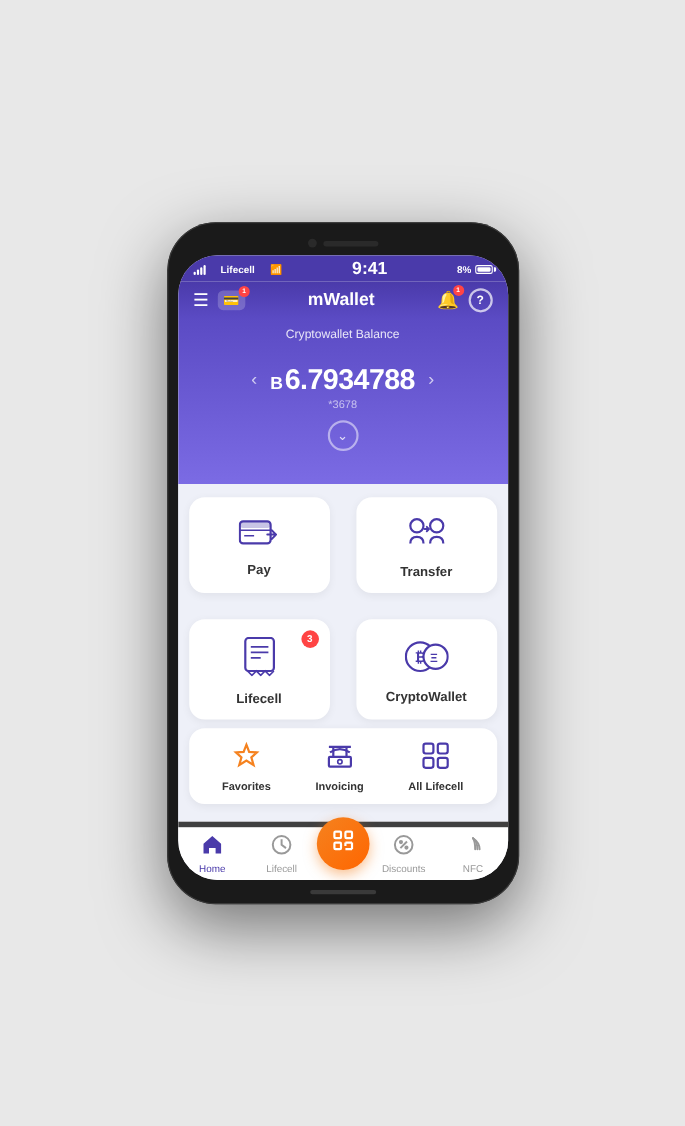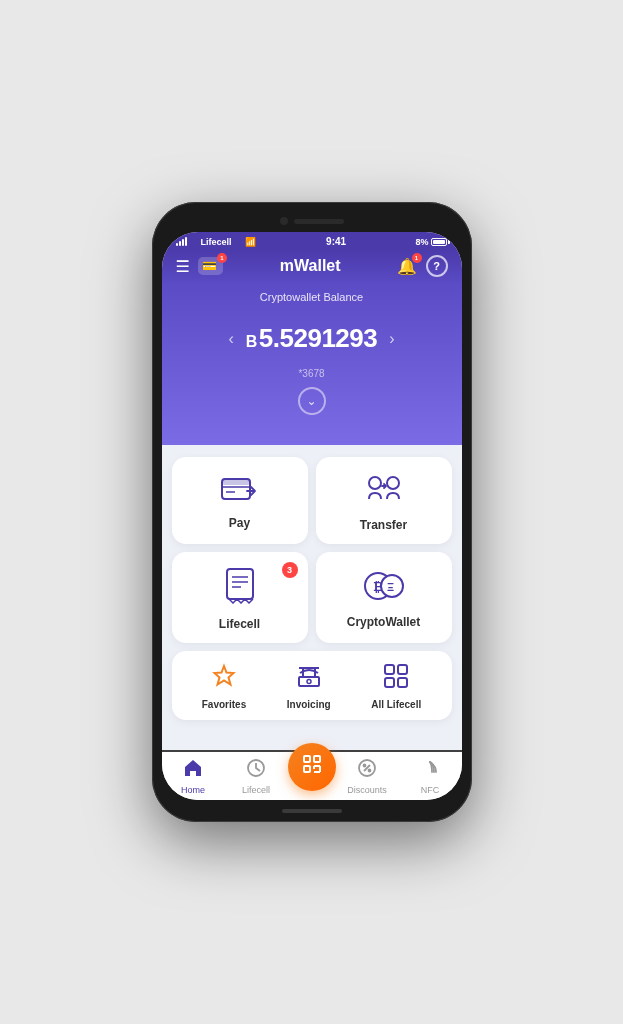--- a/index.html
+++ b/index.html
@@ -71,21 +71,21 @@
       background: #4a3aaa;
       display: flex;
       justify-content: space-between;
       align-items: center;
       padding: 4px 14px 2px;
       font-size: 9px;
       color: white;
       font-weight: 600;
     }
     .status-left { display: flex; align-items: center; gap: 14px; }
-    .status-center { font-size: 10px; font-weight: 700; }
+    .status-center { font-size: 16px; font-weight: 700; }
     .status-right { display: flex; align-items: center; gap: 3px; }
     .signal-bars { display: flex; align-items: flex-end; gap: 1px; }
     .signal-bar { background: white; width: 2px; border-radius: 1px; }
     .wifi-icon { font-size: 9px; }
     .battery-body {
       width: 16px; height: 8px; border: 1.5px solid white; border-radius: 2px;
       position: relative; display: flex; align-items: center; padding: 1px;
     }
     .battery-body::after {
       content: '';
@@ -155,21 +155,21 @@
       background: linear-gradient(180deg, #5b4bc4 0%, #6b5bd4 50%, #7b6be4 100%);
       padding: 8px 14px 30px;
       text-align: center;
       position: relative;
     }
     .balance-label { color: rgba(255,255,255,0.85); font-size: 11px; margin-bottom: 20px; font-weight: 500; }
     .balance-row { display: flex; align-items: center; justify-content: center; gap: 12px; }
     .balance-arrow { color: rgba(255,255,255,0.7); font-size: 16px; cursor: pointer; }
     .balance-amount { color: white; font-size: 26px; font-weight: 700; letter-spacing: -0.5px; }
     .balance-currency { font-size: 16px; font-weight: 700; margin-right: 2px; }
-    .account-number { color: rgba(255,255,255,0.6); font-size: 10px; margin-top: 14px; }
+    .account-number { color: rgba(255,255,255,0.6); font-size: 10px; margin-top: 2px; }
     .expand-btn {
       margin: 8px auto 0;
       width: 28px; height: 28px;
       border: 2px solid rgba(255,255,255,0.5);
       border-radius: 50%;
       display: flex; align-items: center; justify-content: center;
       color: rgba(255,255,255,0.8);
       font-size: 12px;
       cursor: pointer;
     }
@@ -178,21 +178,21 @@
     .main-content {
       background: #eef0f8;
       padding: 12px 10px 0;
       flex: 1;
     }
 
     
     .cards-grid {
       display: grid;
       grid-template-columns: 1fr 1fr;
-      gap: 8px;
+      gap: 24px;
       margin-bottom: 8px;
     }
     .card {
       background: white;
       border-radius: 14px;
       padding: 16px 10px 12px;
       display: flex;
       flex-direction: column;
       align-items: center;
       justify-content: center;
@@ -247,21 +247,21 @@
     .bottom-item-label { font-size: 10px; color: #333; font-weight: 600; }
 
     
     .tab-bar {
       background: white;
       display: flex;
       align-items: center;
       justify-content: space-around;
       padding: 6px 0 5px;
       position: relative;
-      border-top: 2px solid #404040;
+      border-top: 5px solid #404040;
     }
     .tab-item {
       display: flex;
       flex-direction: column;
       align-items: center;
       gap: 2px;
       cursor: pointer;
       flex: 1;
     }
     .tab-icon { font-size: 18px; color: #999; }
@@ -340,21 +340,21 @@
             </div>
           </div>
         </div>
       </div>
 
       <div class="balance-section">
         <div class="balance-label">Cryptowallet Balance</div>
         <div class="balance-row">
           <div class="balance-arrow">‹</div>
           <div class="balance-amount">
-            <span class="balance-currency">B</span><span>5.5291293</span>
+            <span class="balance-currency">B</span><span>6.7934788</span>
           </div>
           <div class="balance-arrow">›</div>
         </div>
         <div class="account-number">*3678</div>
         <div class="expand-btn">⌄</div>
       </div>
 
       <div class="main-content">
 
         <div class="cards-grid">

